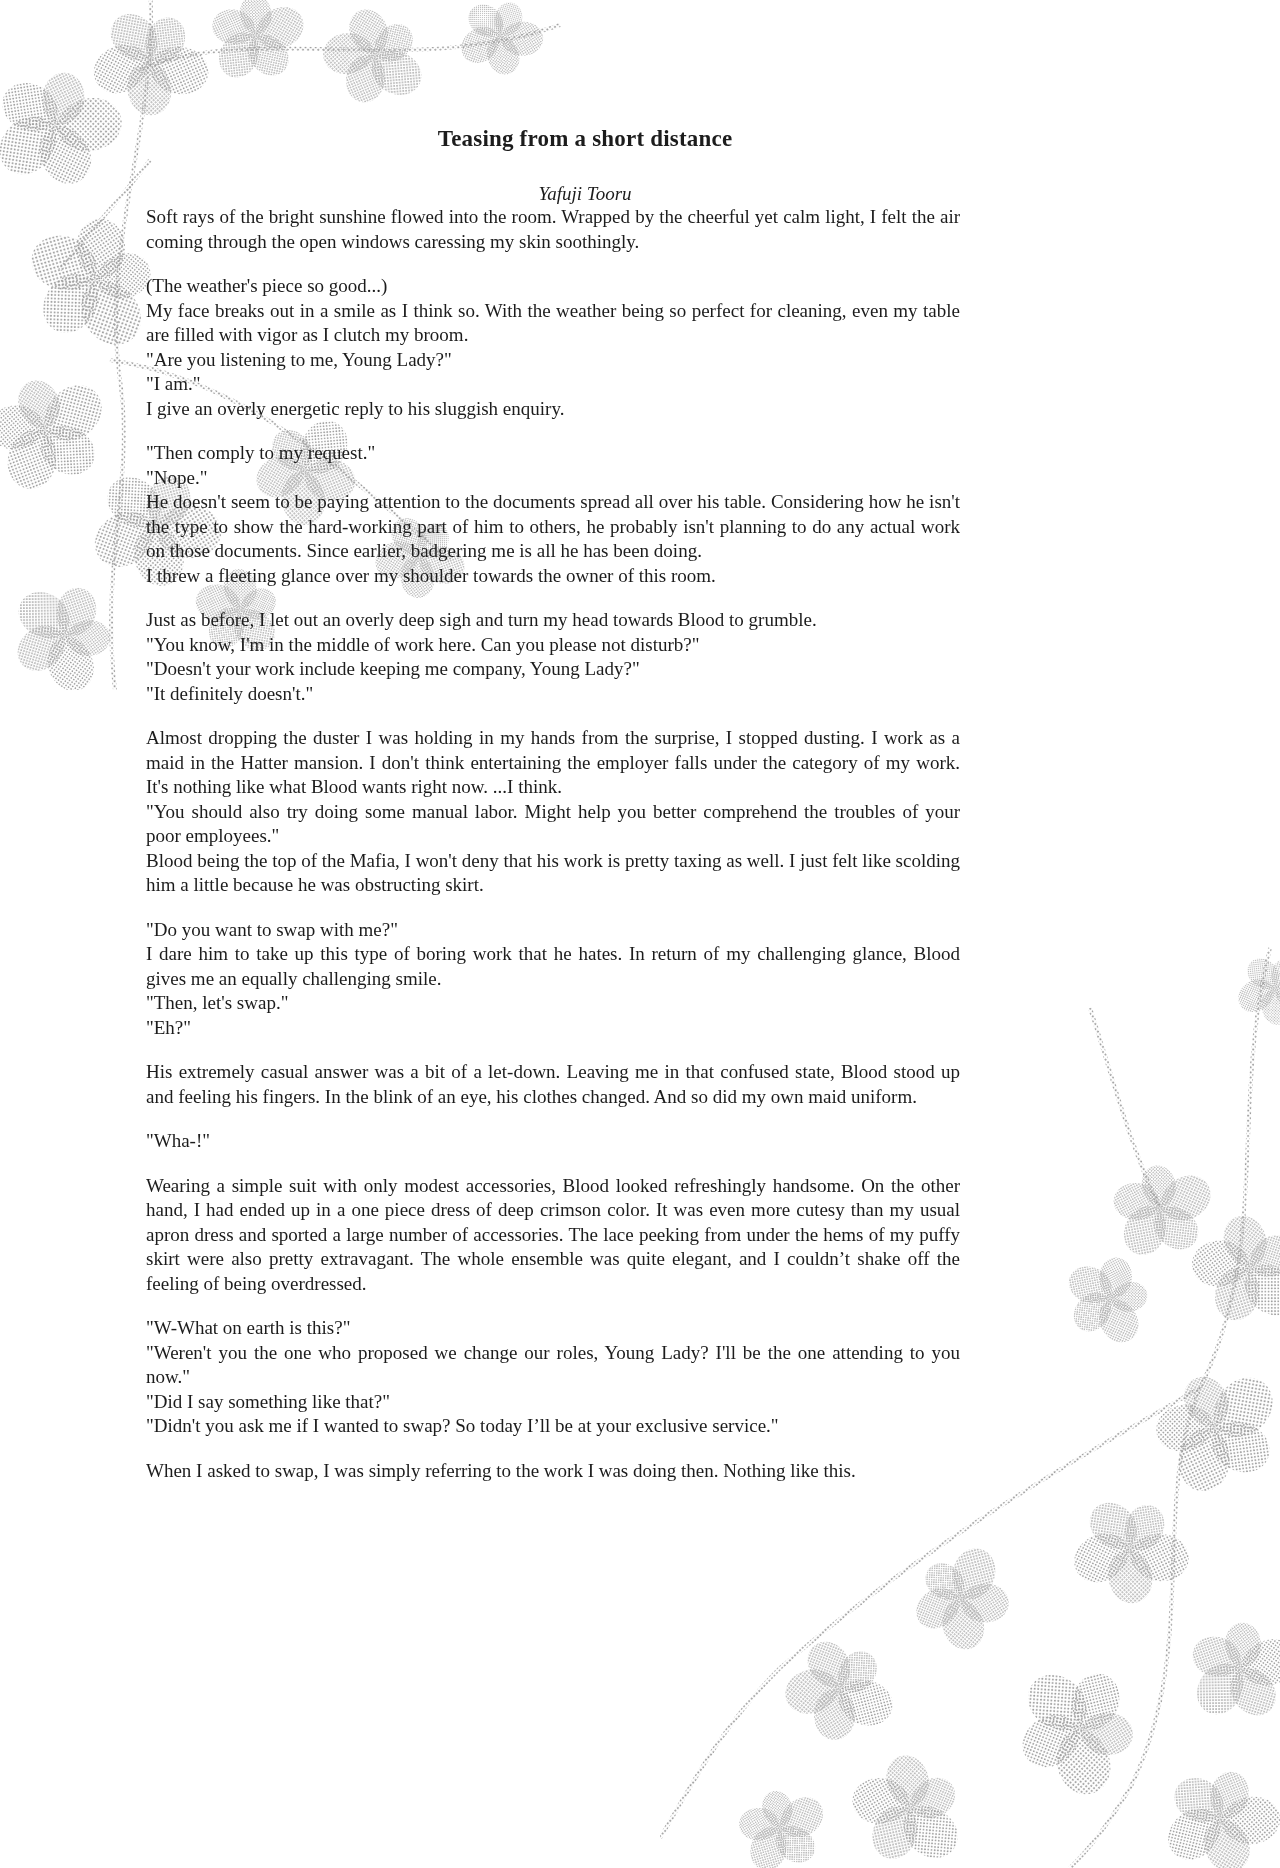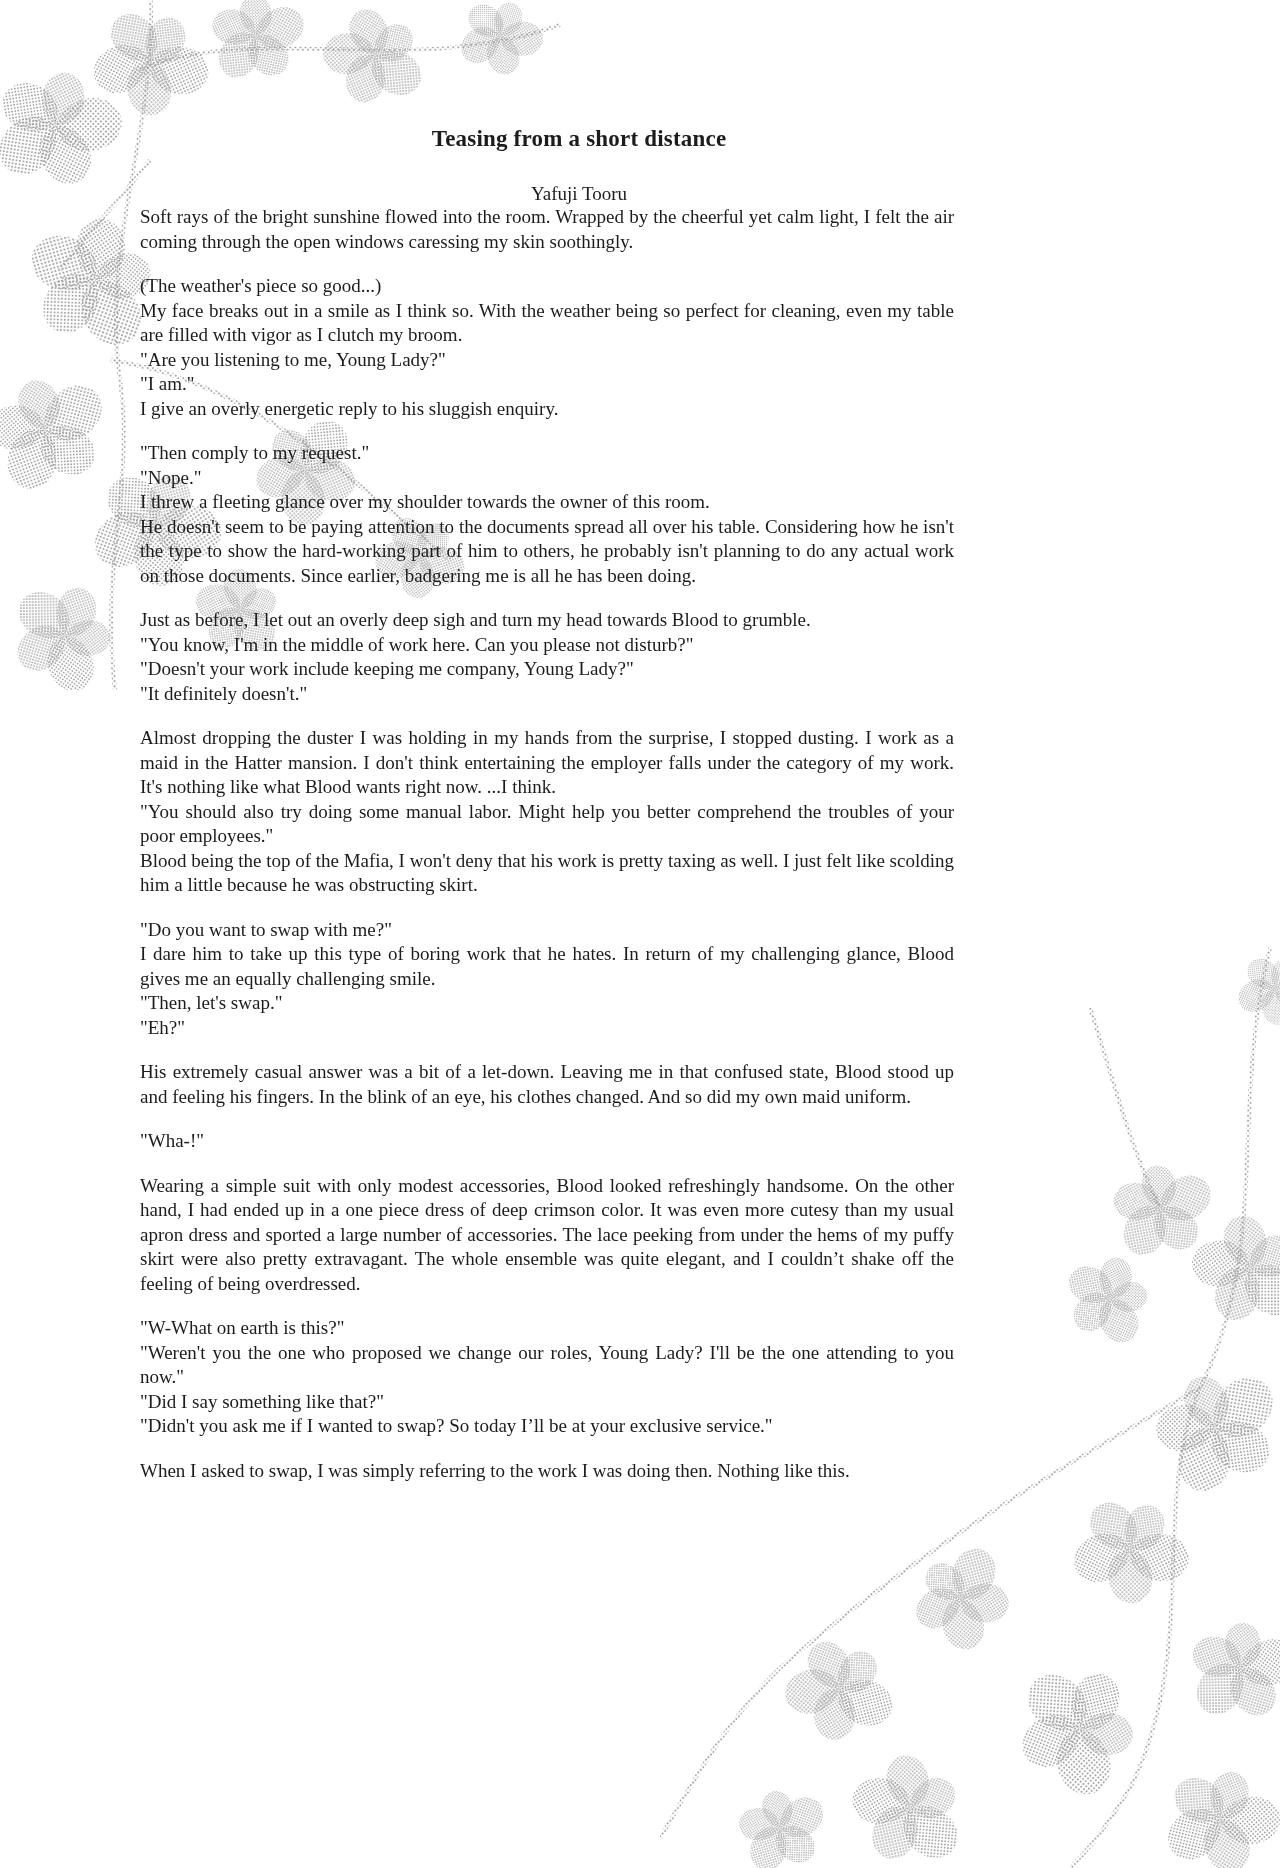--- a/index.html
+++ b/index.html
@@ -13,33 +13,34 @@
     overflow: hidden;
   }
   .floral {
     position: absolute;
     pointer-events: none;
   }
   .floral.tl { top: 0; left: 0; }
   .floral.br { bottom: 0; right: 0; }
   .content {
     position: absolute;
-    left: 140px;
+    left: 146px;
     top: 0;
     width: 814px;
     z-index: 1;
   }
   .head { text-align: center; margin-left: 64px; }
   .title {
     font-size: 23px;
     font-weight: bold;
     margin: 126px 0 0 0;
     letter-spacing: 0.2px;
   }
   .author {
+    font-style: italic;
     font-size: 19px;
     margin-top: 31px;
   }
   .body-text {
     font-size: 19px;
     line-height: 24.5px;
   }
   .para { margin-bottom: 20px; }
   .para .line {
     text-align: justify;
@@ -119,22 +120,22 @@
       <div class="para">
         <div class="line">(The weather's piece so good...)</div>
         <div class="line">My face breaks out in a smile as I think so. With the weather being so perfect for cleaning, even my table are filled with vigor as I clutch my broom.</div>
         <div class="line">"Are you listening to me, Young Lady?"</div>
         <div class="line">"I am."</div>
         <div class="line">I give an overly energetic reply to his sluggish enquiry.</div>
       </div>
       <div class="para">
         <div class="line">"Then comply to my request."</div>
         <div class="line">"Nope."</div>
+        <div class="line">He doesn't seem to be paying attention to the documents spread all over his table. Considering how he isn't the type to show the hard-working part of him to others, he probably isn't planning to do any actual work on those documents. Since earlier, badgering me is all he has been doing.</div>
         <div class="line">I threw a fleeting glance over my shoulder towards the owner of this room.</div>
-        <div class="line">He doesn't seem to be paying attention to the documents spread all over his table. Considering how he isn't the type to show the hard-working part of him to others, he probably isn't planning to do any actual work on those documents. Since earlier, badgering me is all he has been doing.</div>
       </div>
       <div class="para">
         <div class="line">Just as before, I let out an overly deep sigh and turn my head towards Blood to grumble.</div>
         <div class="line">"You know, I'm in the middle of work here. Can you please not disturb?"</div>
         <div class="line">"Doesn't your work include keeping me company, Young Lady?"</div>
         <div class="line">"It definitely doesn't."</div>
       </div>
       <div class="para">
         <div class="line">Almost dropping the duster I was holding in my hands from the surprise, I stopped dusting. I work as a maid in the Hatter mansion. I don't think entertaining the employer falls under the category of my work. It's nothing like what Blood wants right now. ...I think.</div>
         <div class="line">"You should also try doing some manual labor. Might help you better comprehend the troubles of your poor employees."</div>

